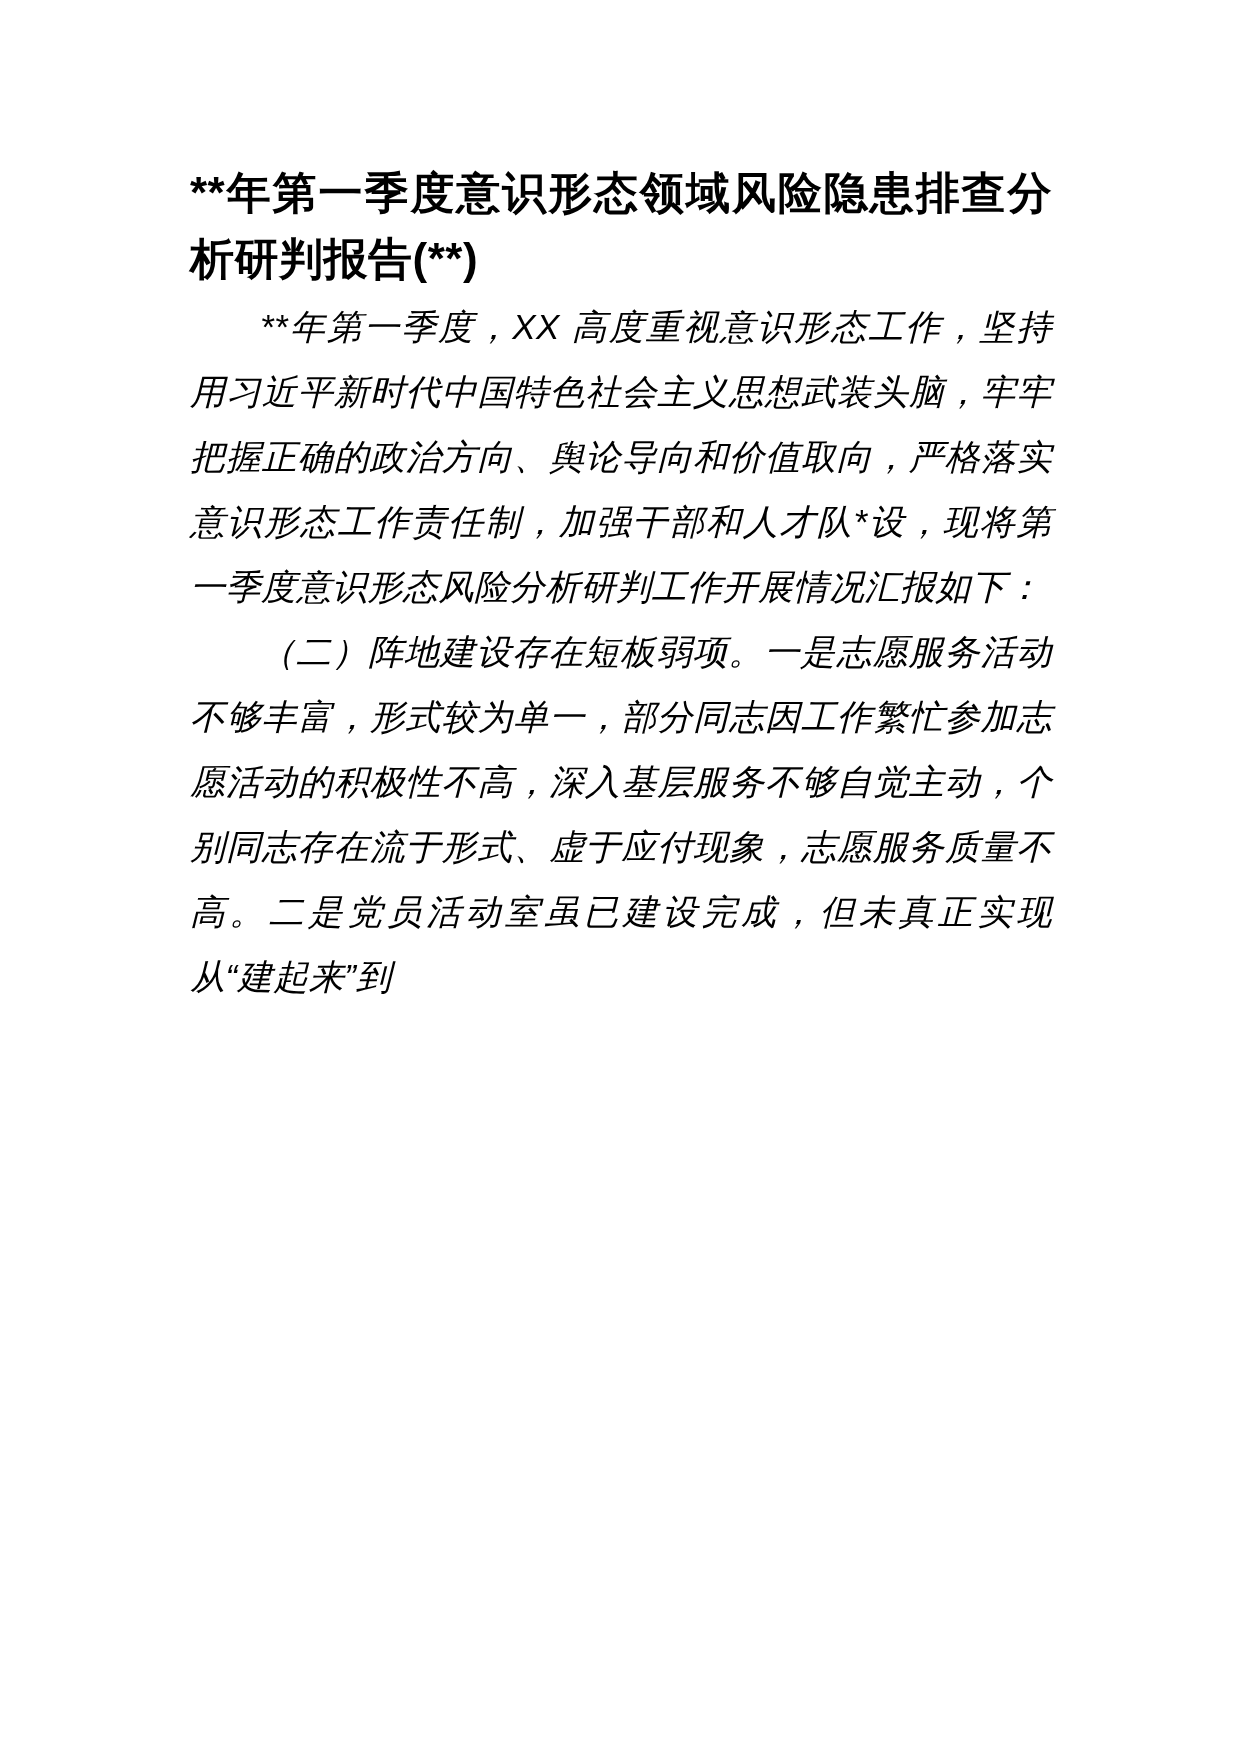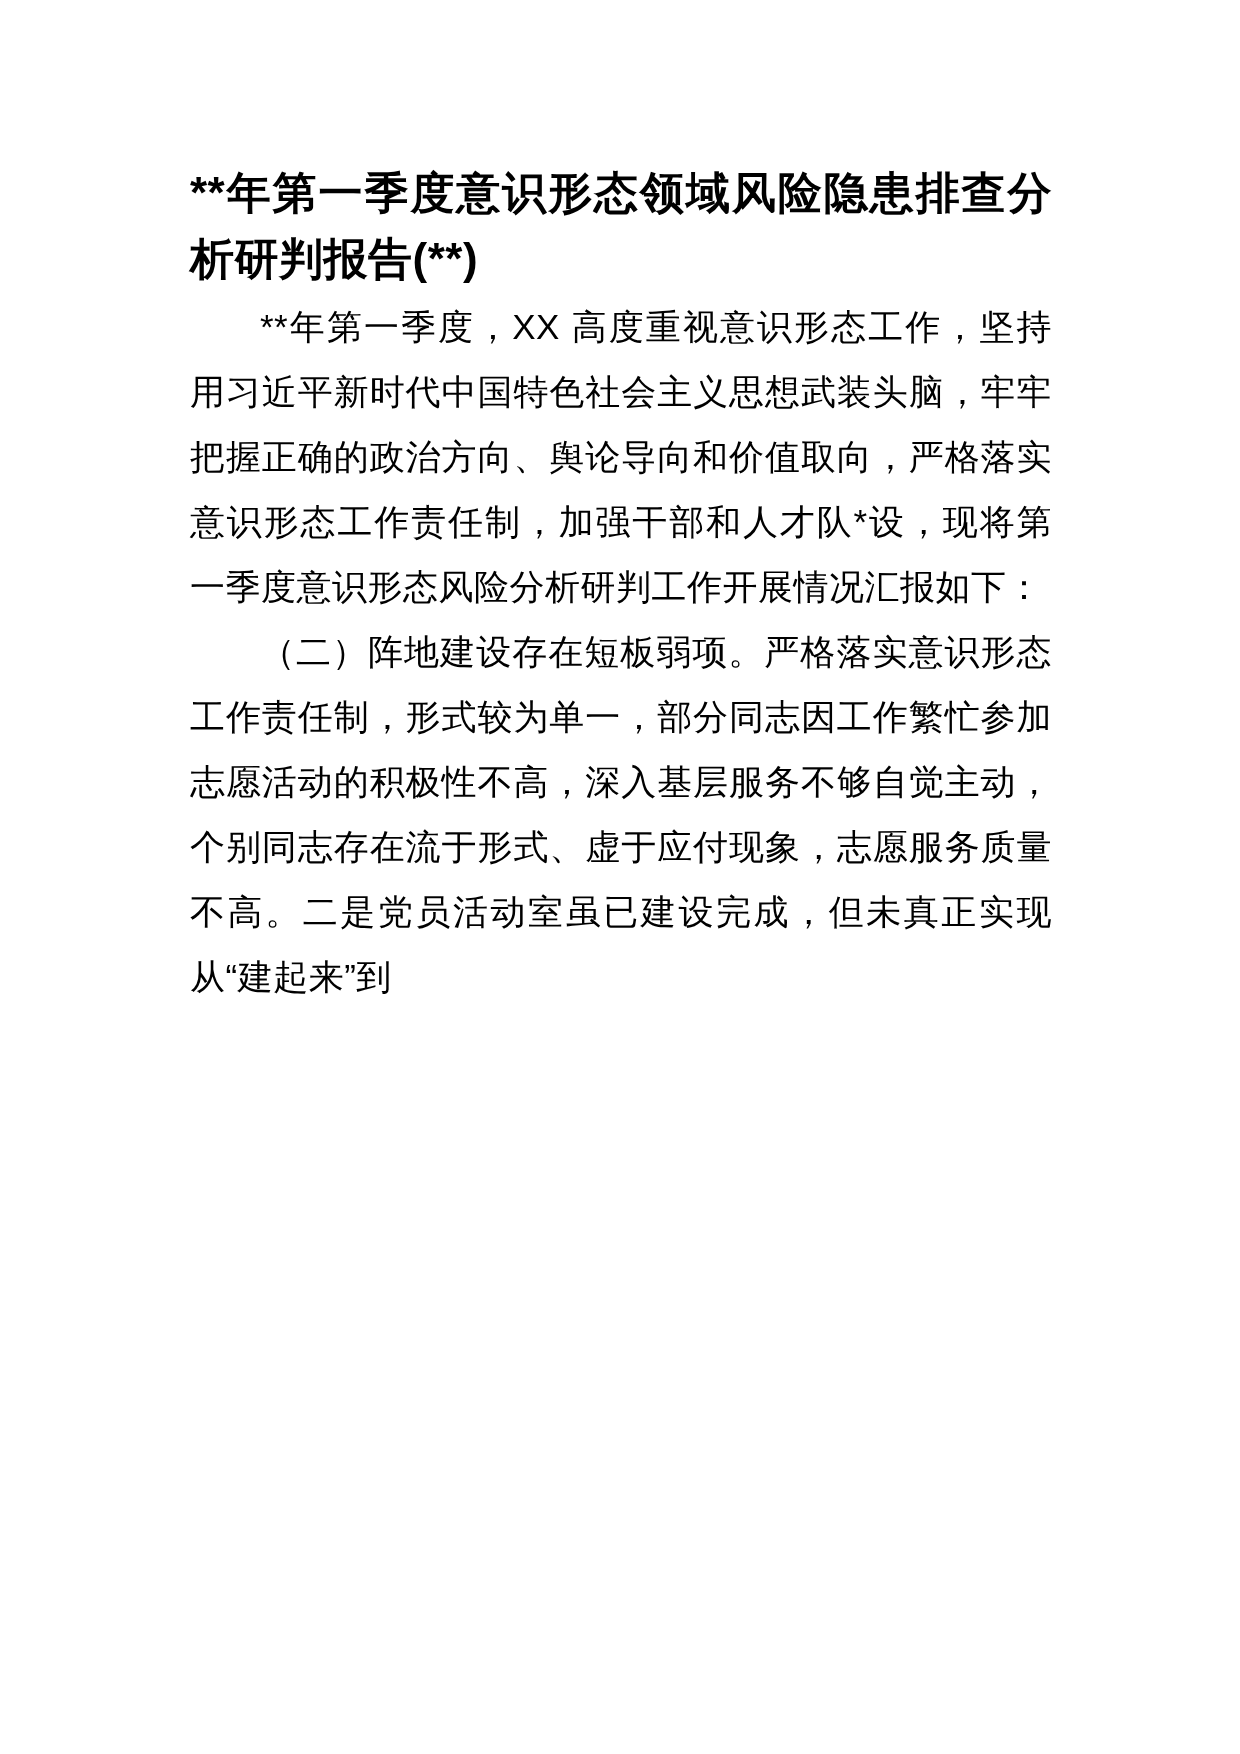--- a/index.html
+++ b/index.html
@@ -30,27 +30,28 @@
     text-align: justify;
     letter-spacing: 0.5px;
   }
   .para {
     margin: 0;
     font-size: 35px;
     line-height: 65px;
     text-align: justify;
     text-indent: 2em;
     letter-spacing: 0.5px;
+    font-style: italic;
   }
   .para.heading {
     font-weight: bold;
   }
 </style>
 </head>
 <body>
 
 <div class="page">
   <div class="content">
     <h1 class="doc-title">**年第一季度意识形态领域风险隐患排查分析研判报告(**)</h1>
     <p class="para">**年第一季度，XX 高度重视意识形态工作，坚持用习近平新时代中国特色社会主义思想武装头脑，牢牢把握正确的政治方向、舆论导向和价值取向，严格落实意识形态工作责任制，加强干部和人才队*设，现将第一季度意识形态风险分析研判工作开展情况汇报如下：</p>
-    <p class="para">（二）阵地建设存在短板弱项。严格落实意识形态工作责任制，形式较为单一，部分同志因工作繁忙参加志愿活动的积极性不高，深入基层服务不够自觉主动，个别同志存在流于形式、虚于应付现象，志愿服务质量不高。二是党员活动室虽已建设完成，但未真正实现从“建起来”到</p>
+    <p class="para">（二）阵地建设存在短板弱项。一是志愿服务活动不够丰富，形式较为单一，部分同志因工作繁忙参加志愿活动的积极性不高，深入基层服务不够自觉主动，个别同志存在流于形式、虚于应付现象，志愿服务质量不高。二是党员活动室虽已建设完成，但未真正实现从“建起来”到</p>
   </div>
 </div>
 
 </body></html>

